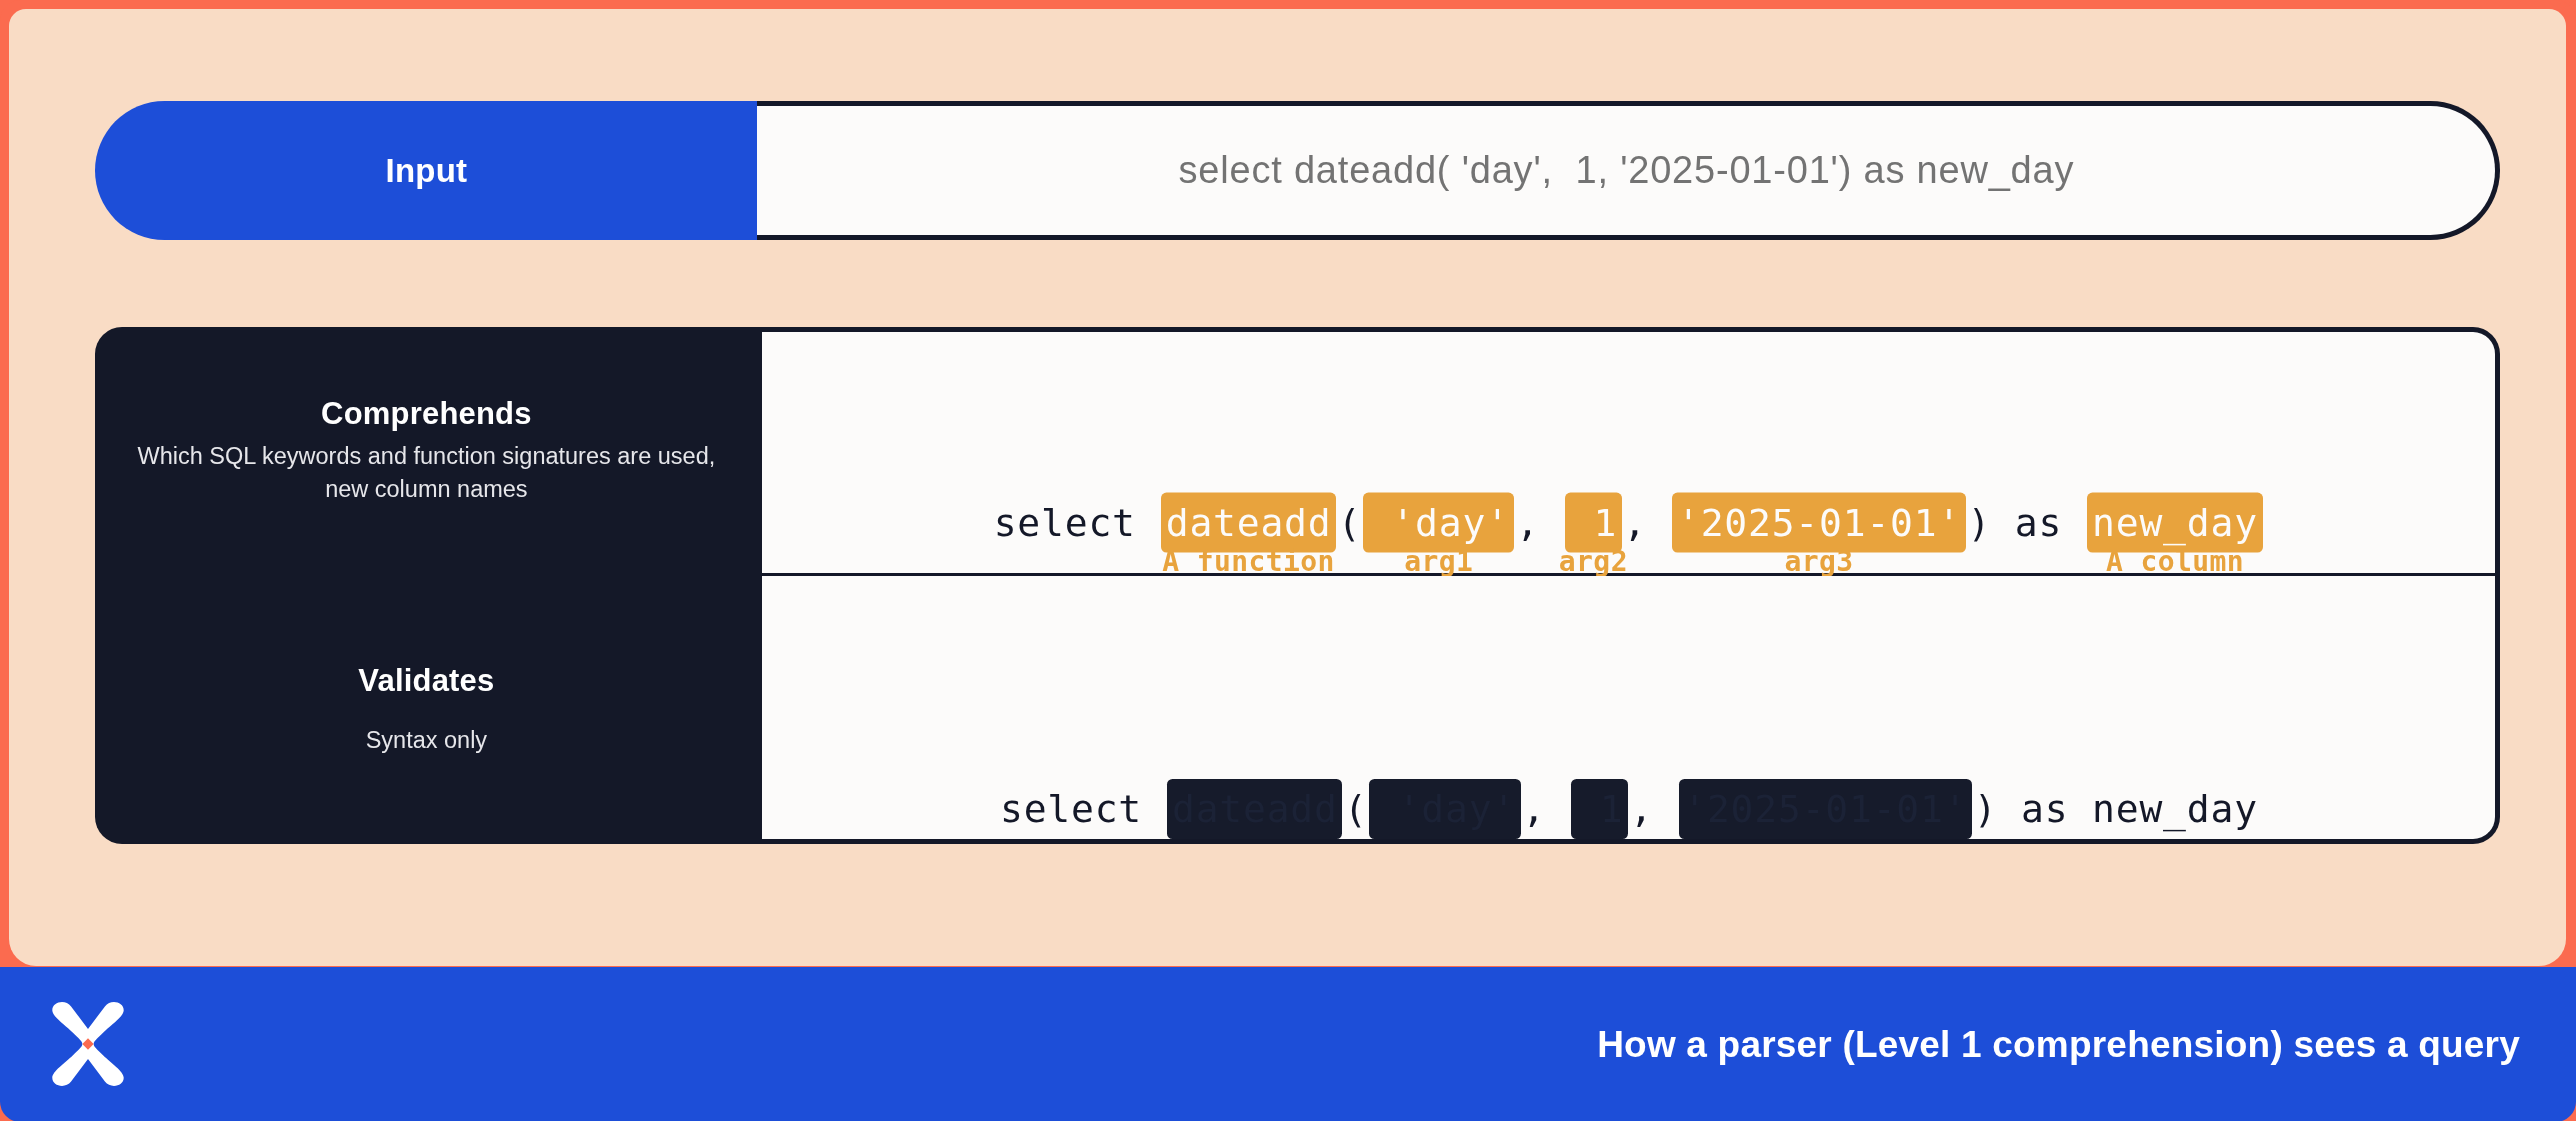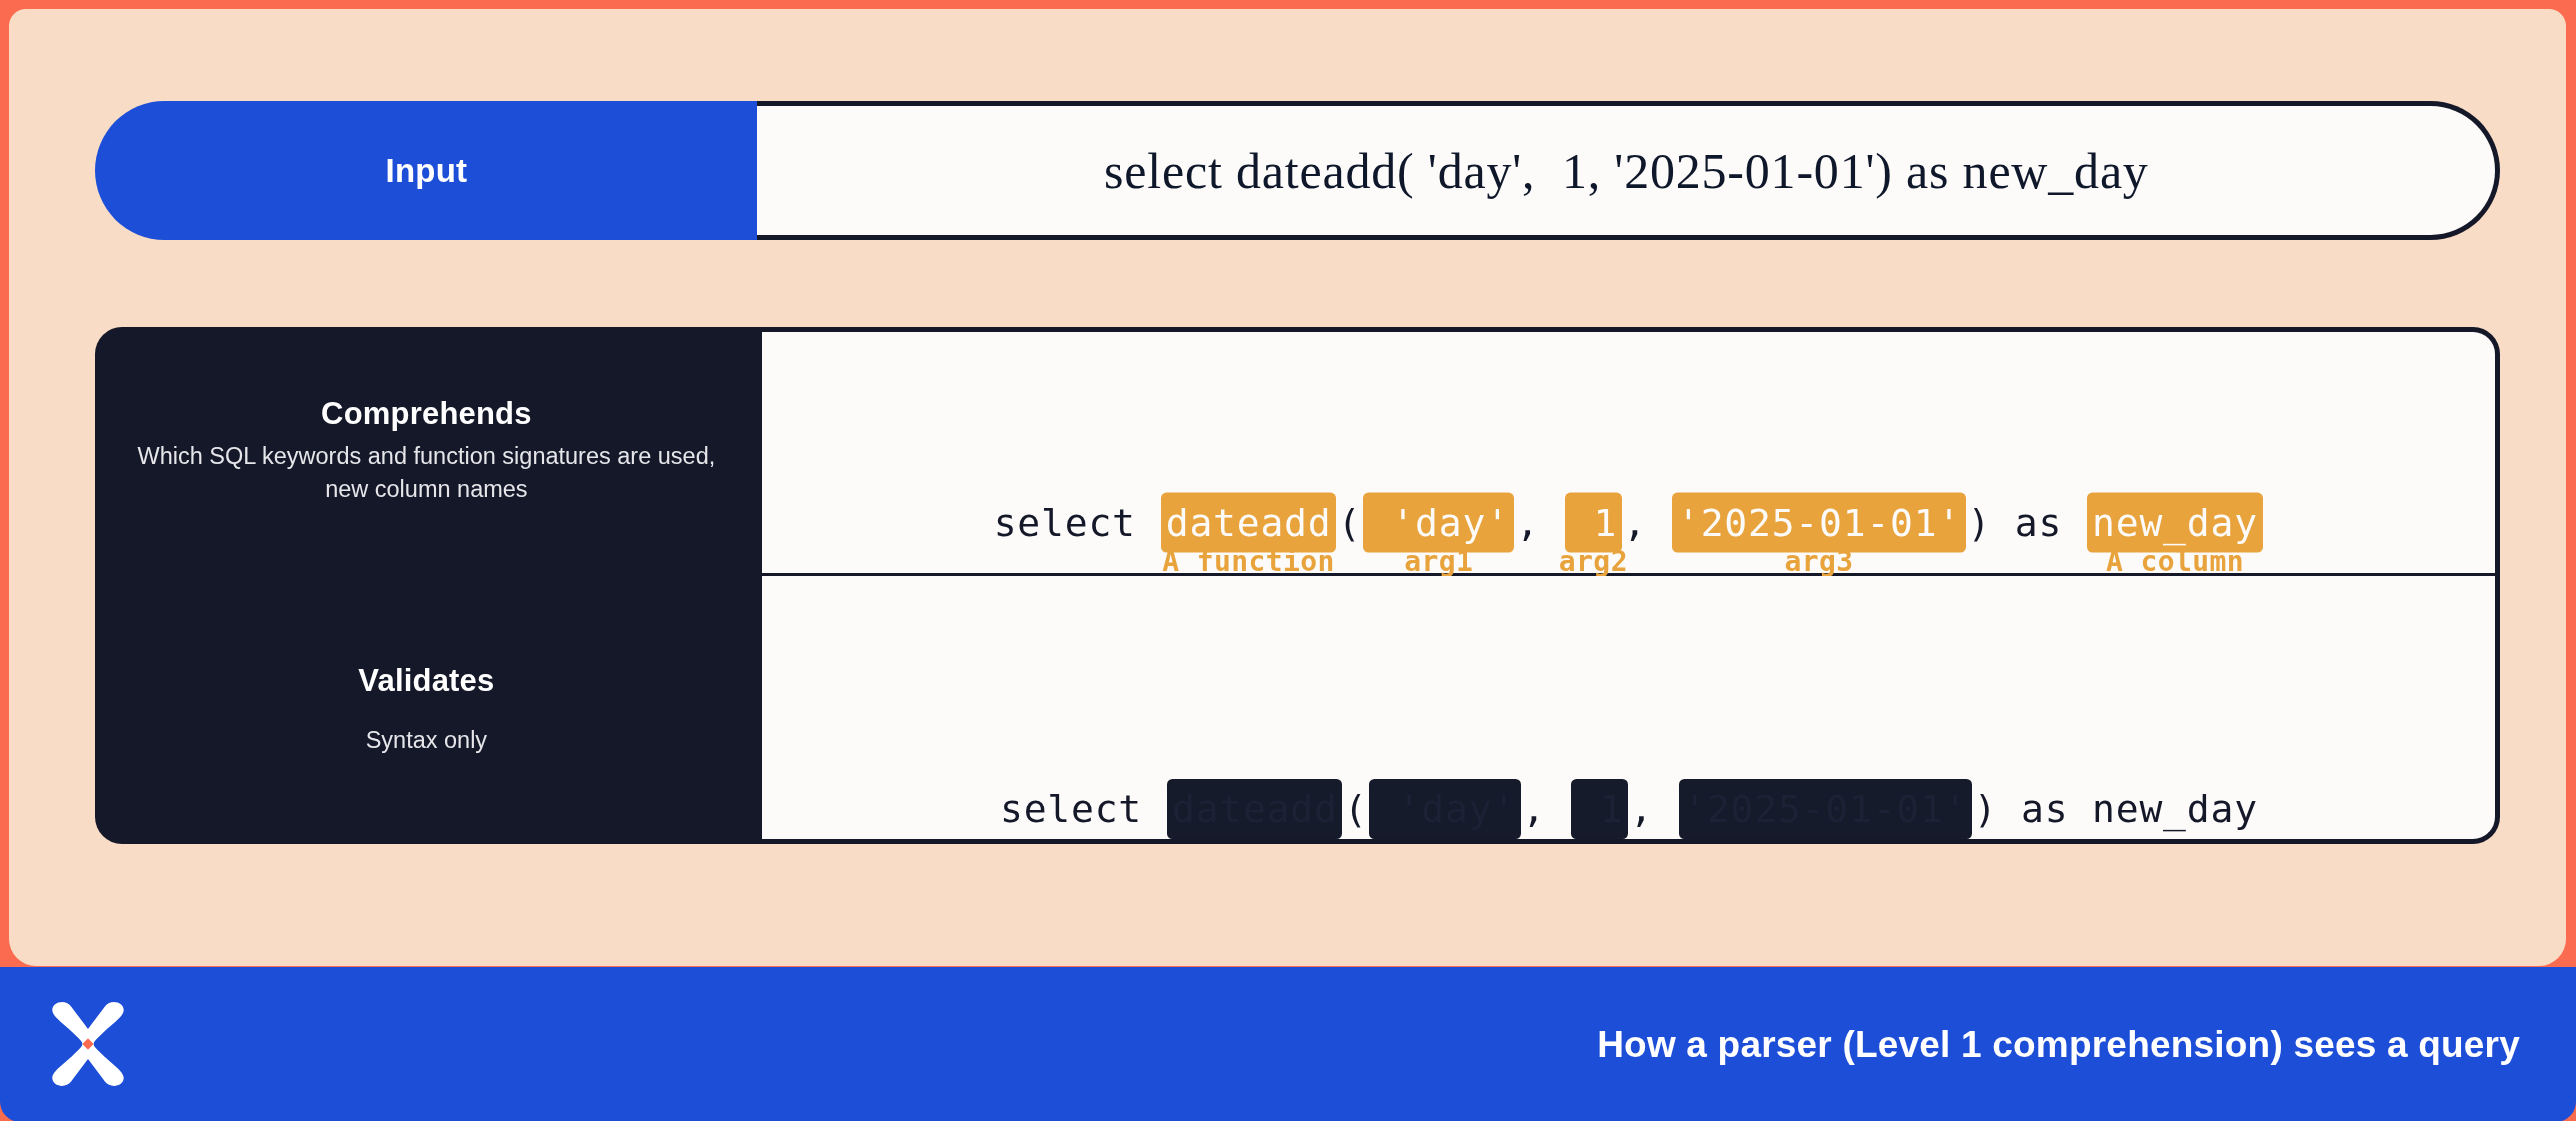--- a/index.html
+++ b/index.html
@@ -40,22 +40,22 @@
   #input-value-wrap{
     position:absolute;left:662px;top:0;width:1743px;height:139px;
     background:#FCFBFA;
     border:5.5px solid #141828;
     border-left:none;
     border-radius:0 70px 70px 0;
     box-sizing:border-box;
     display:flex;align-items:center;justify-content:center;
   }
   #input-value{
-    font-family:Liberation Serif, serif;
-    font-size:50px;color:#0f172a;letter-spacing:0.8px;
+    font-family:Liberation Sans, sans-serif;
+    font-size:38px;color:#737373;letter-spacing:0.8px;
     white-space:pre;
   }
 
   
   #lower-card{
     position:absolute;left:86px;top:318px;
     width:2405px;height:579px;
   }
   .row{position:absolute;left:0;width:2405px;}
   #row-comprehends{top:0;height:249px;}

